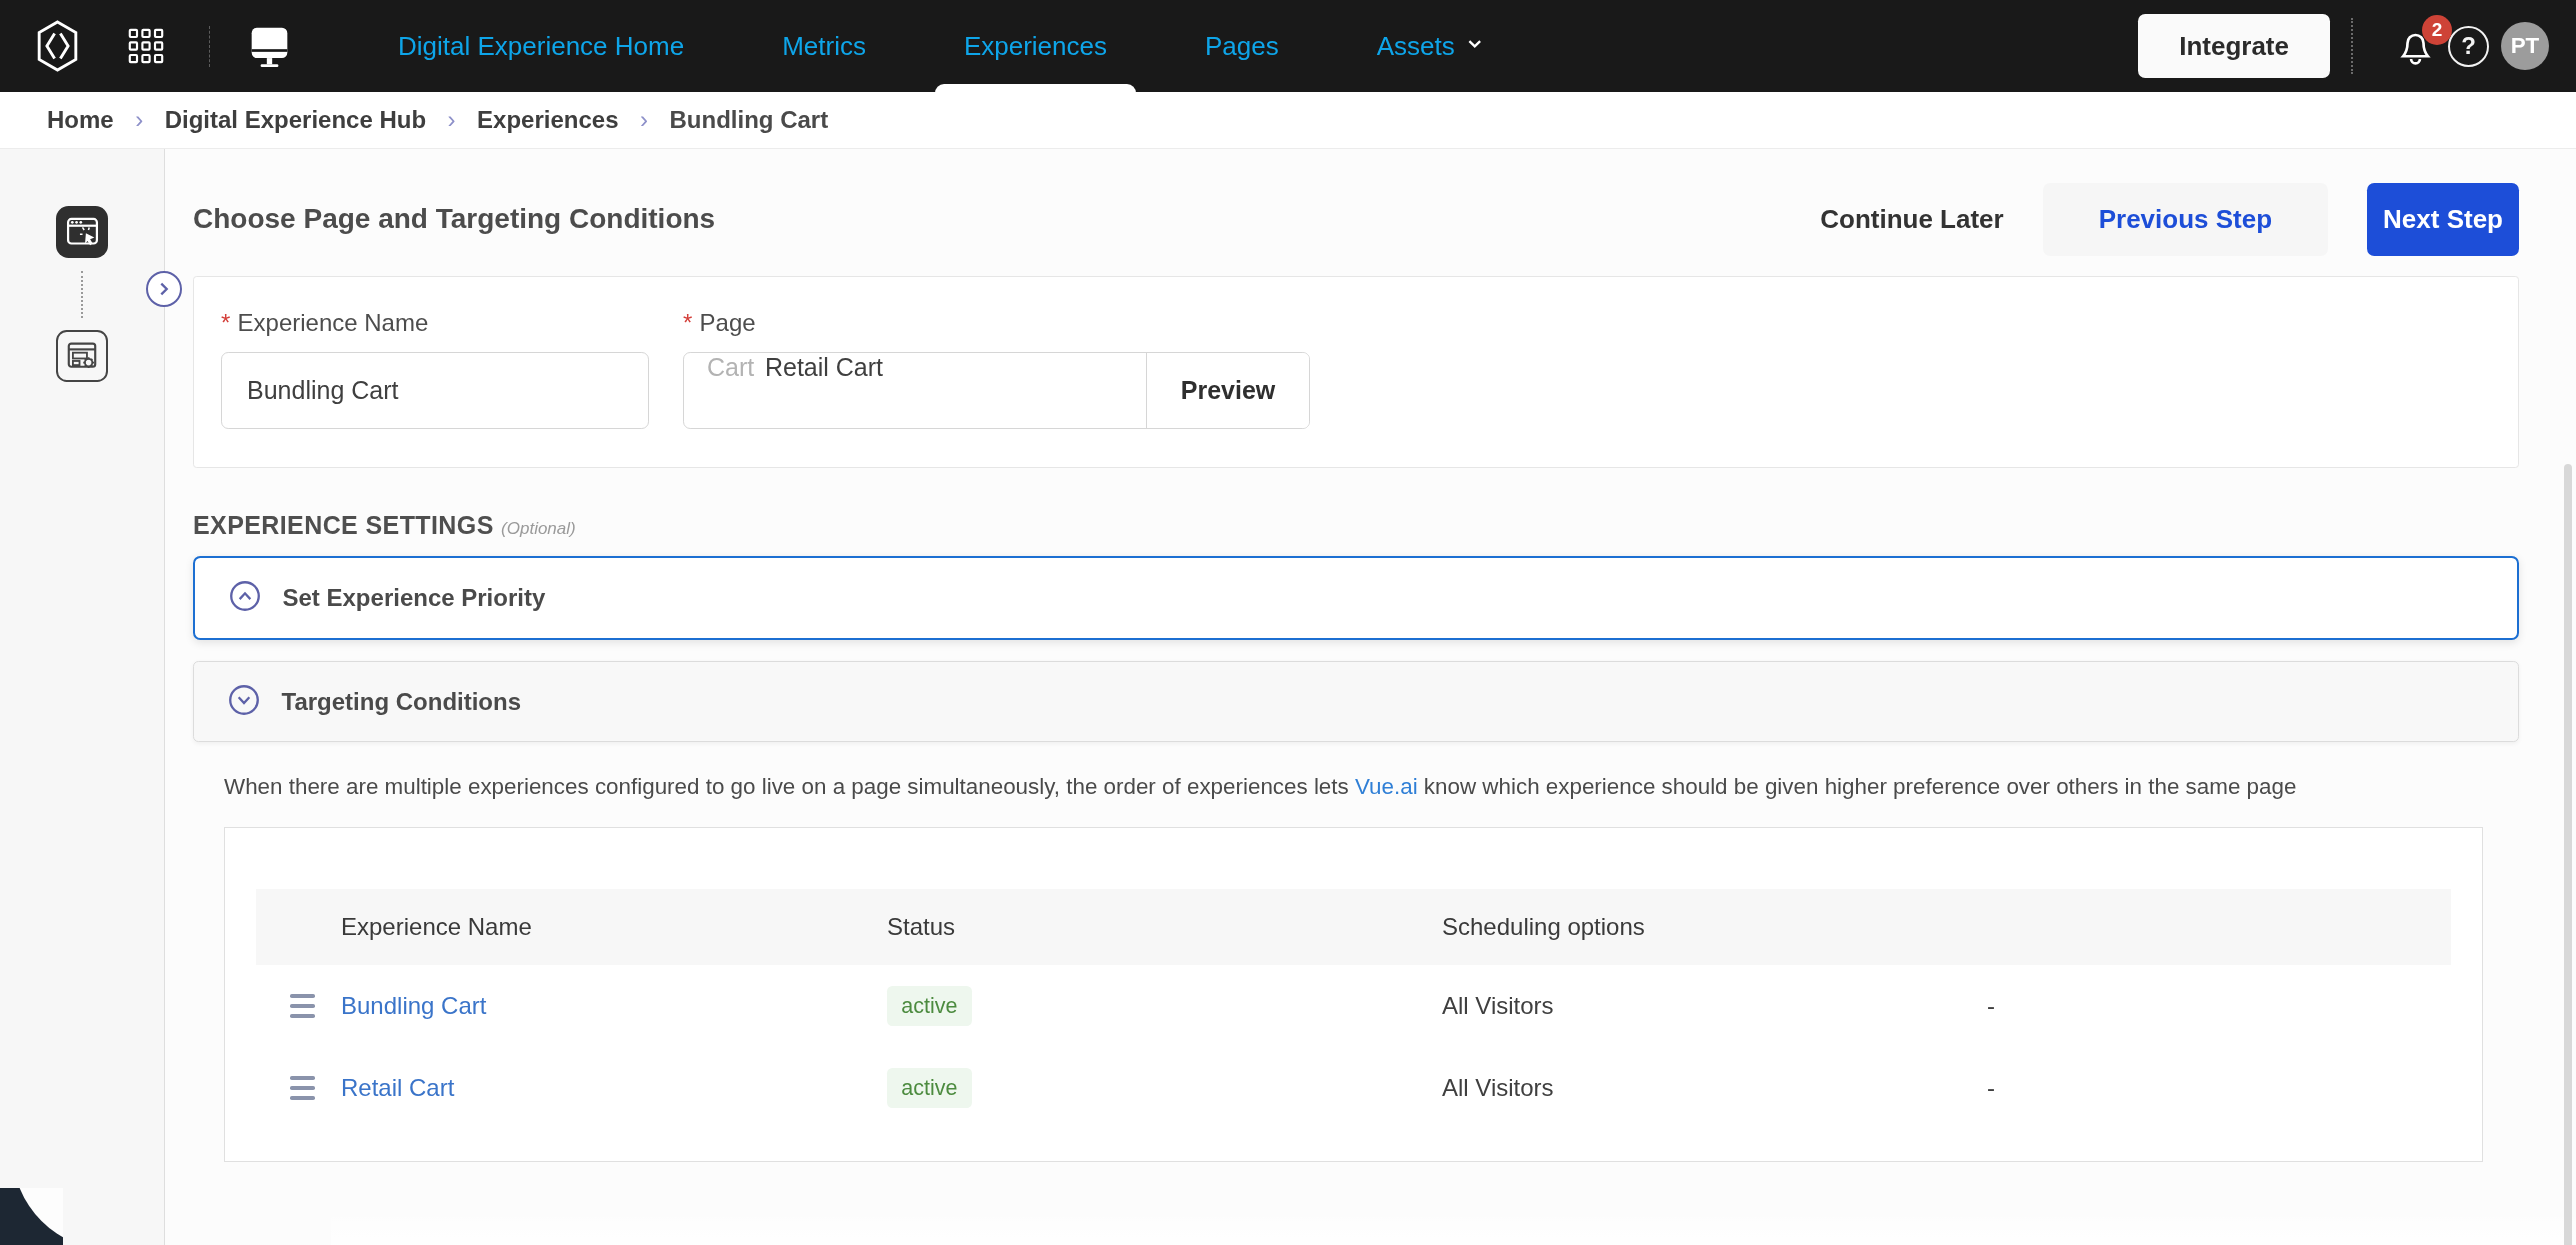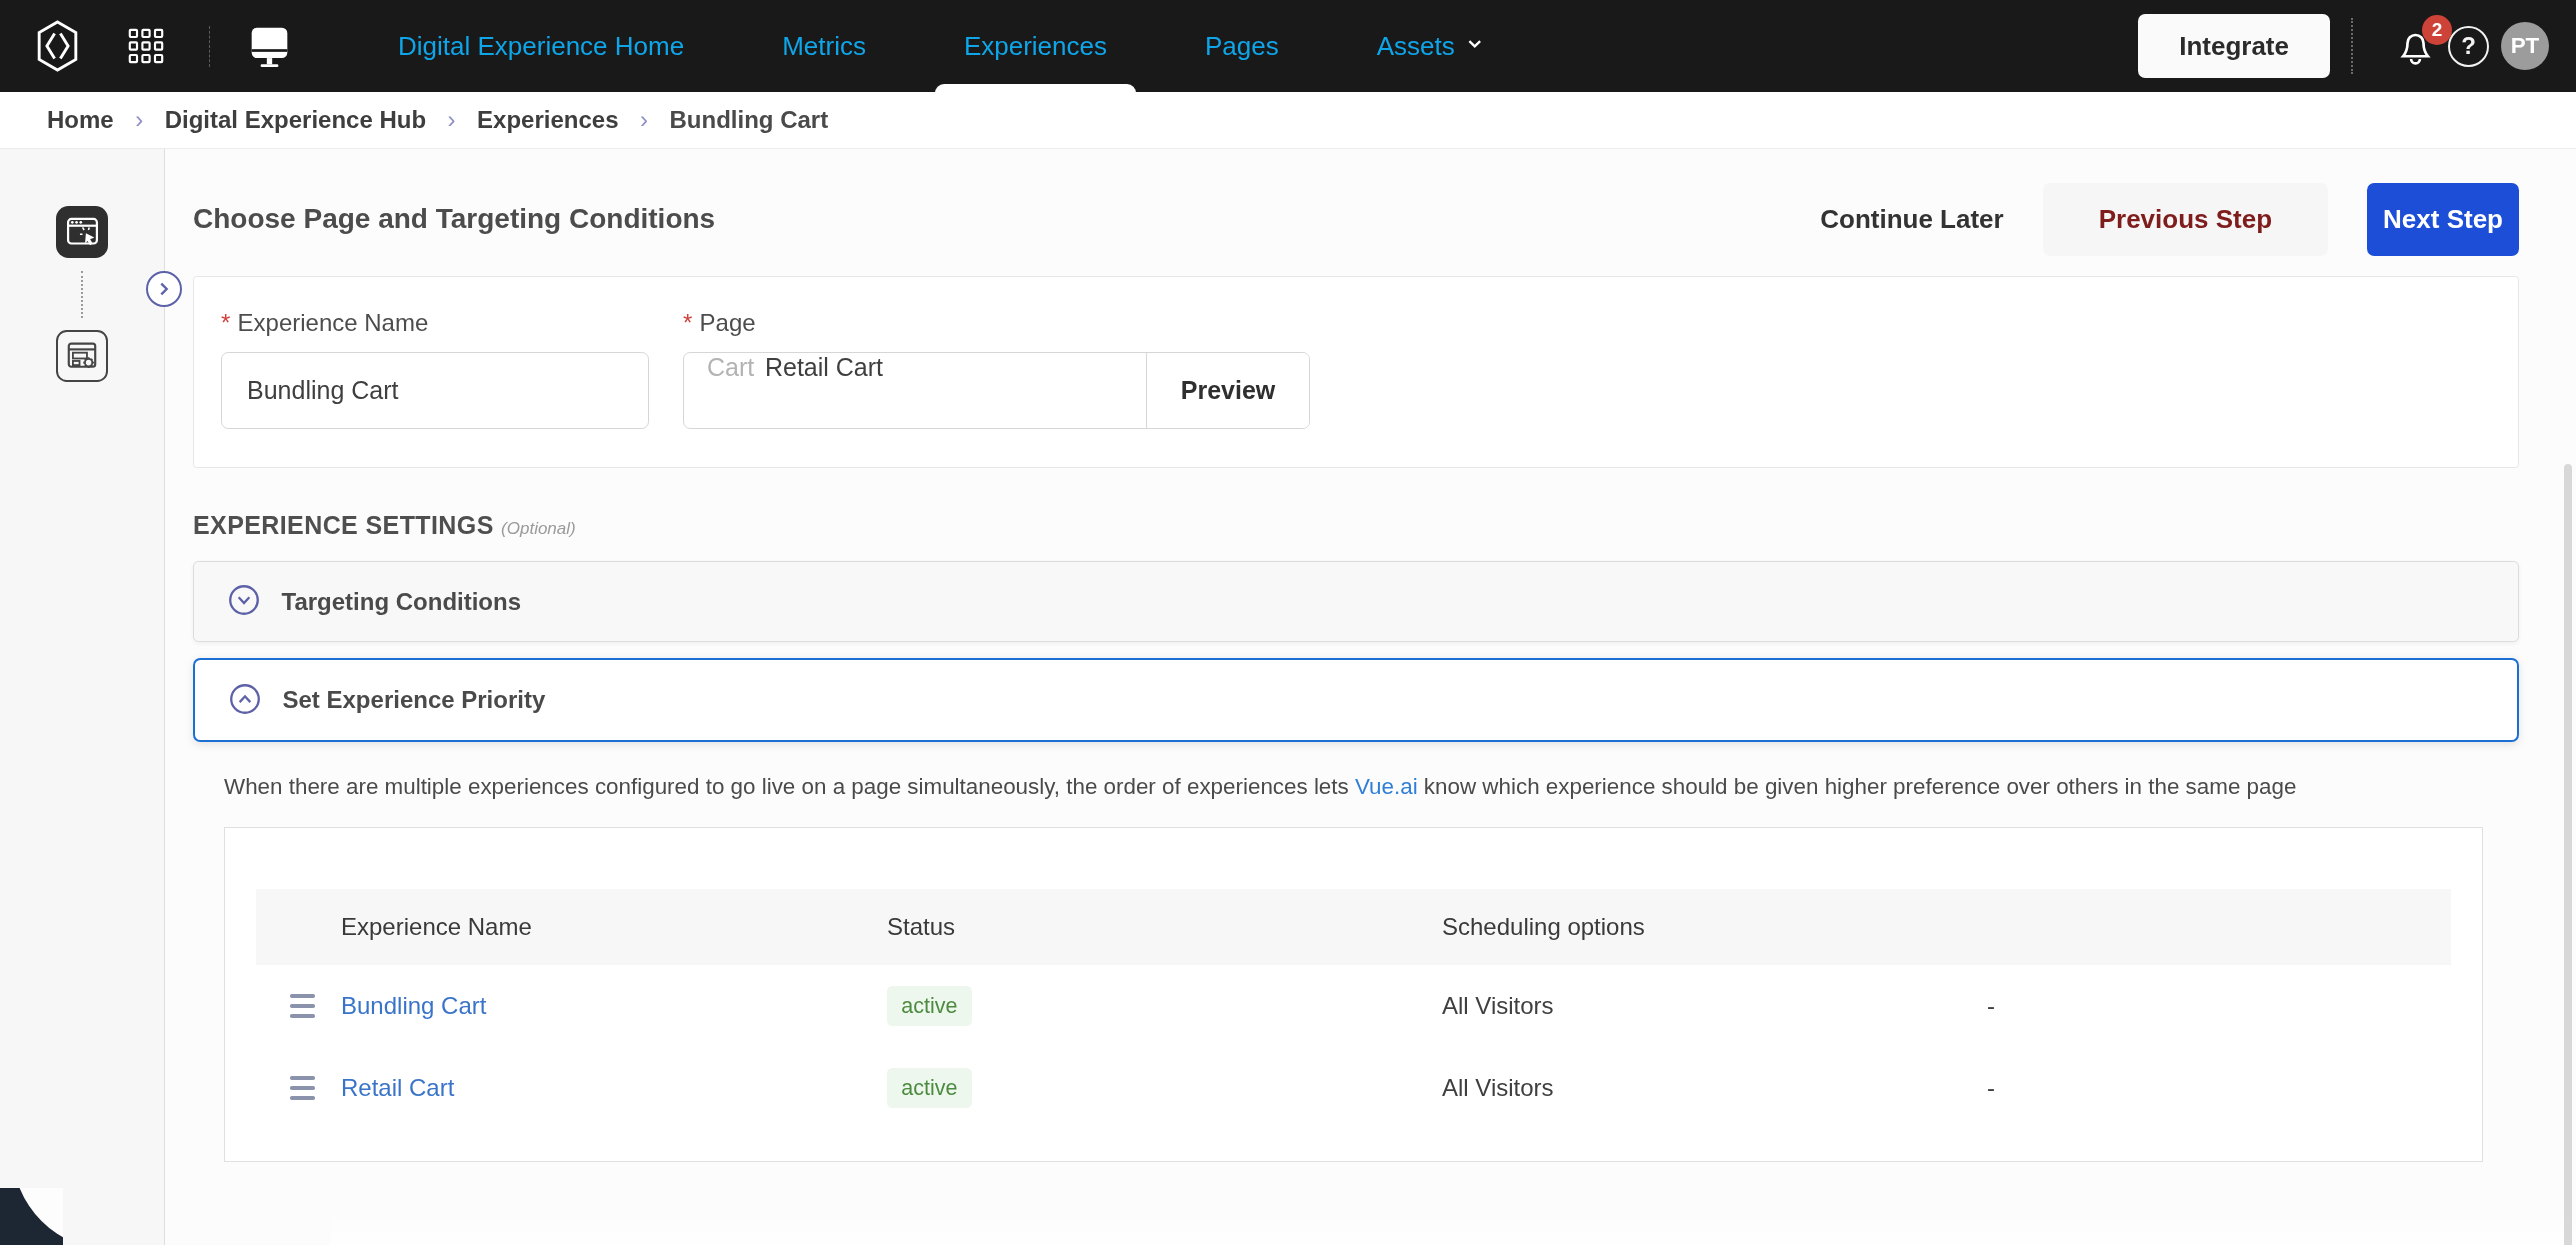--- a/index.html
+++ b/index.html
@@ -52,21 +52,21 @@
   .expand-btn { position:absolute; top:122px; left:146px; width:36px; height:36px; background:#fff;
               border:2.7px solid #5d61a8; border-radius:50%; display:flex; align-items:center;
               justify-content:center; cursor:pointer; z-index:5; }
 
   .content { flex:1; background:#fcfcfc; padding:27px 57px 0 28px; position:relative; }
 
   .page-header { display:flex; align-items:center; justify-content:space-between; height:86px; }
   .page-title { font-size:28px; font-weight:bold; color:#4c4c4c; }
   .header-actions { display:flex; align-items:center; gap:39px; }
   .text-btn { font-size:26px; font-weight:bold; color:#333; background:none; border:none; cursor:pointer; }
-  .btn-disabled { height:73px; padding:0 56px; background:#f6f6f6; color:#7f1d1d; font-size:26px;
+  .btn-disabled { height:73px; padding:0 56px; background:#f6f6f6; color:#1d4ed8; font-size:26px;
               font-weight:bold; border:none; border-radius:7.2px; cursor:default; }
   .btn-dark { height:73px; padding:0 16px; background:#1d4ed8; color:#fff; font-size:26px;
               font-weight:bold; border:none; border-radius:7.2px; cursor:pointer; }
 
   .form-card { margin-top:14.3px; background:#fff; border:0.9px solid #e6e6e6; border-radius:3.6px;
               padding:32px 0 38px 27px; display:flex; gap:34px; }
   .field-label { font-size:24px; color:#4d4d4d; margin-bottom:14.3px; }
   .req-mark { color:#d43f3a; margin-right:7.2px; }
   .text-input { width:428px; height:77px; border:0.9px solid #d6d6d6; border-radius:7.2px; background:#fff;
               font-size:25px; color:#3f3f3f; padding:0 25px; font-family:"Liberation Sans", sans-serif; }
@@ -270,40 +270,40 @@
           <div class="preview-seg">Preview</div>
         </div>
       </div>
     </div>
 
     <div class="section-label">
       <span>EXPERIENCE SETTINGS</span>
       <span class="optional-note">(Optional)</span>
     </div>
 
+    <div class="accordion accordion-expanded">
+      <span>
+        <svg width="32" height="32" viewBox="0 0 36 36" fill="none">
+          <circle cx="18" cy="18" r="15.5" stroke="#5d61a8" stroke-width="2.6"></circle>
+          <polyline points="12,21.5 18,15 24,21.5" stroke="#5d61a8" stroke-width="2.6" fill="none"></polyline>
+        </svg>
+      </span>
+      <span class="accordion-label">Set Experience Priority</span>
+    </div>
+
     <div class="accordion accordion-collapsed">
       <span>
         <svg width="32" height="32" viewBox="0 0 36 36" fill="none">
           <circle cx="18" cy="18" r="15.5" stroke="#5d61a8" stroke-width="2.6"></circle>
           <polyline points="12,15 18,21.5 24,15" stroke="#5d61a8" stroke-width="2.6" fill="none"></polyline>
         </svg>
       </span>
       <span class="accordion-label">Targeting Conditions</span>
     </div>
 
-    <div class="accordion accordion-expanded">
-      <span>
-        <svg width="32" height="32" viewBox="0 0 36 36" fill="none">
-          <circle cx="18" cy="18" r="15.5" stroke="#5d61a8" stroke-width="2.6"></circle>
-          <polyline points="12,21.5 18,15 24,21.5" stroke="#5d61a8" stroke-width="2.6" fill="none"></polyline>
-        </svg>
-      </span>
-      <span class="accordion-label">Set Experience Priority</span>
-    </div>
-
     <div class="priority-body">
       <div class="priority-desc">
         <span>When there are multiple experiences configured to go live on a page simultaneously, the order of experiences lets </span><span class="inline-link">Vue.ai</span><span> know which experience should be given higher preference over others in the same page</span>
       </div>
 
       <div class="exp-card">
 
         <div class="exp-table">
           <div class="exp-table-header">
             <span></span>

